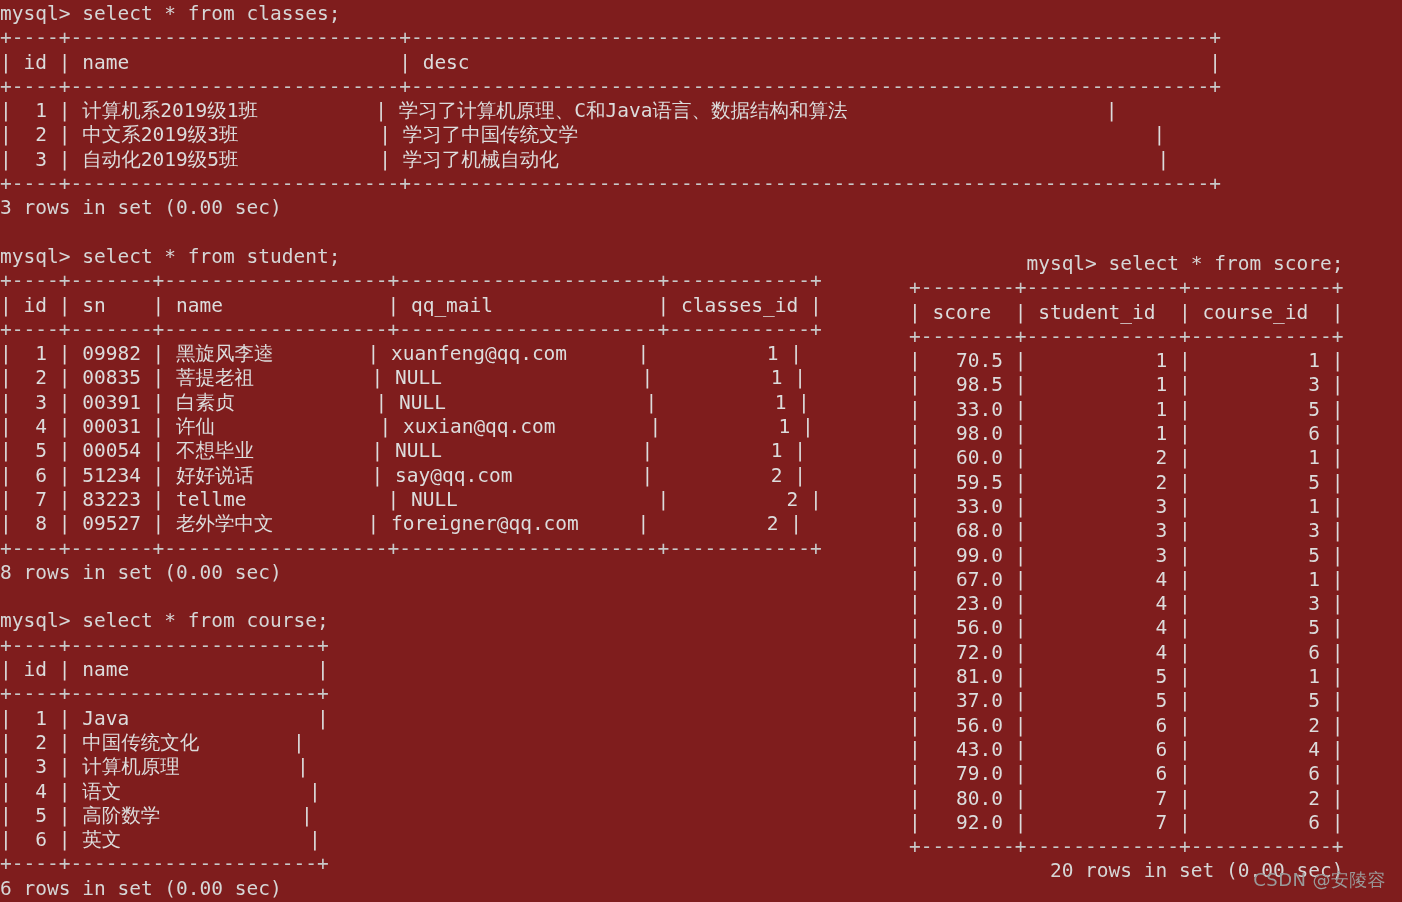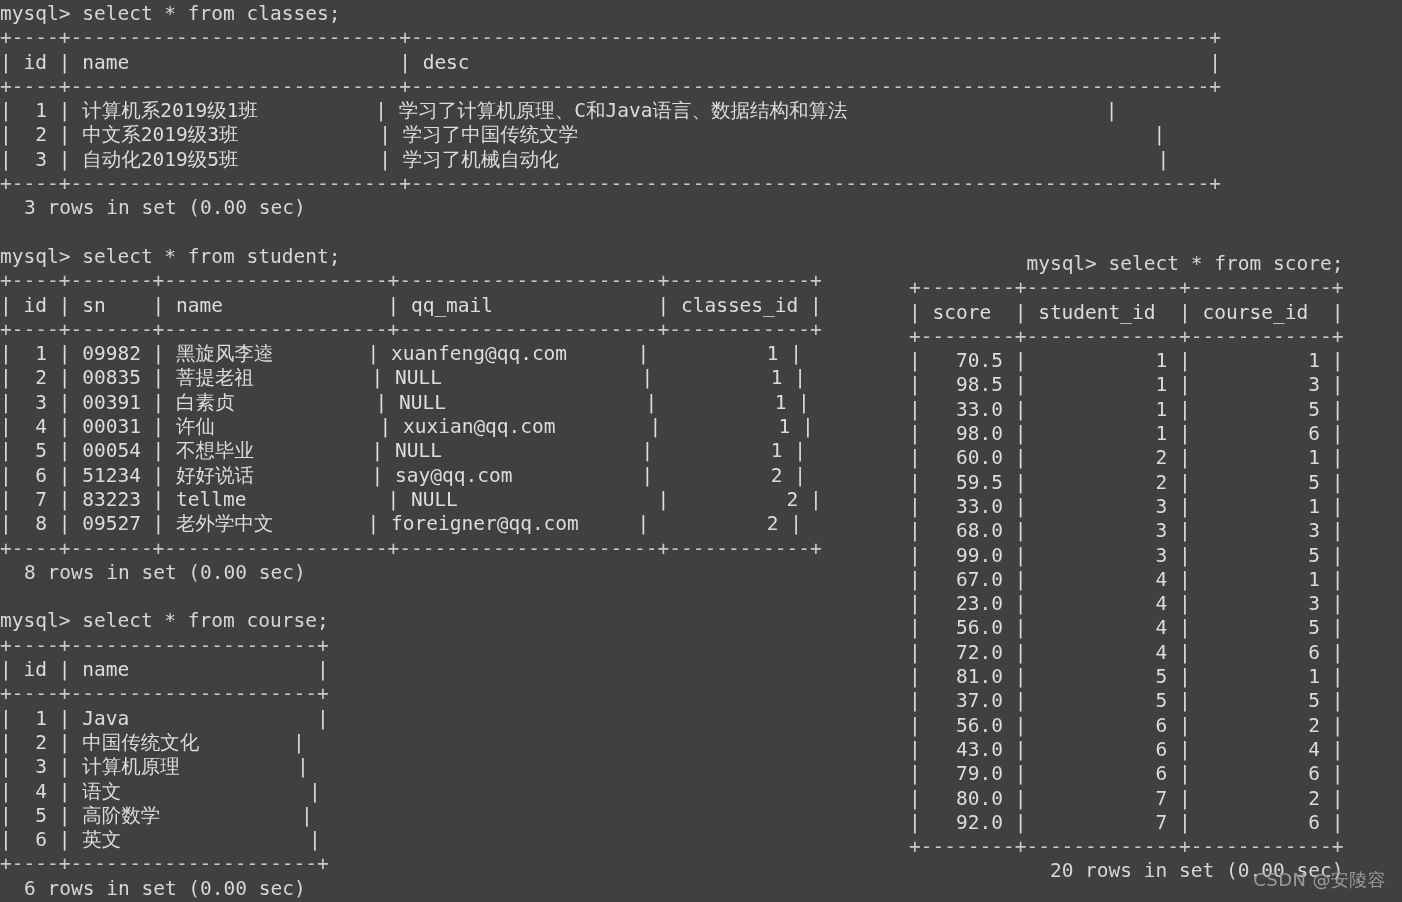--- a/index.html
+++ b/index.html
@@ -10,40 +10,40 @@
   body {
     width: 1402px;
     height: 902px;
     position: relative;
     overflow: hidden;
     font-family: "DejaVu Sans Mono", "Liberation Mono", monospace;
   }
   .terminal {
     position: absolute;
     inset: 0;
-    background: #404040;
+    background: #7f1d1d;
   }
   
   .block {
     position: absolute;
     white-space: pre;
     color: #d6d6d6;
     font-size: 19.5px;
     line-height: 24.3px;
     letter-spacing: 0px;
     font-family: "DejaVu Sans Mono", "Liberation Mono", monospace;
     -webkit-font-smoothing: antialiased;
   }
   #left-run  { left: 0px;   top: 2px; }
   #right-run { left: 909px; top: 252px; text-align: right; }
 
   .line { display: block; height: 24.3px; }
   .prompt { color: #d6d6d6; }
   .rule   { color: #c8c8c8; }
-  .status { color: #d6d6d6; padding-left: 24px; }
+  .status { color: #d6d6d6; }
   .cell   { color: #dcdcdc; }
 
   .watermark {
     position: absolute;
     right: 16px;
     bottom: 10px;
     color: #9a9a9a;
     font-size: 18px;
     font-family: "DejaVu Sans", "Liberation Sans", sans-serif;
     letter-spacing: .4px;

